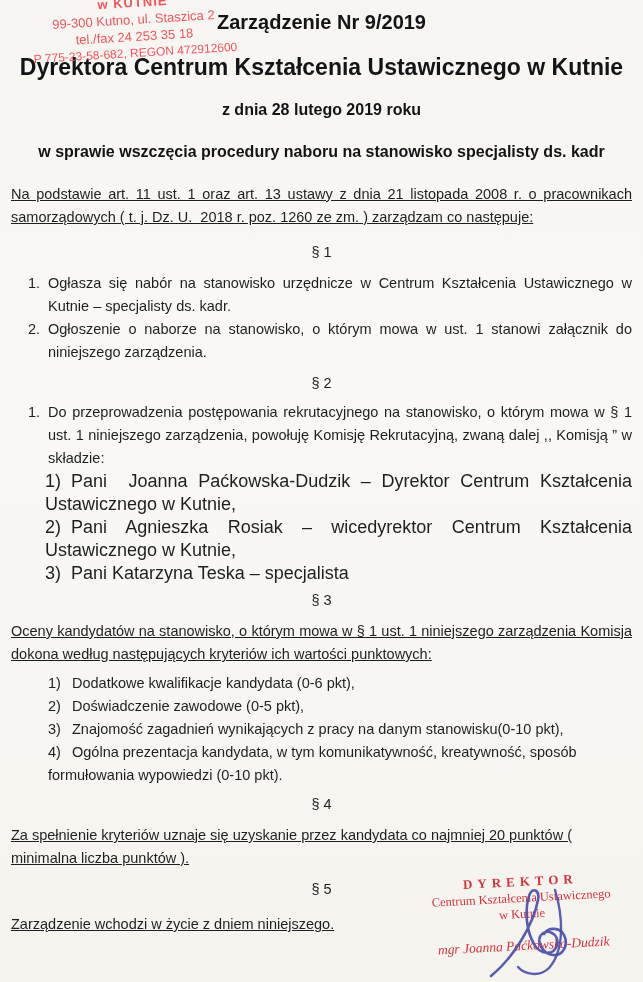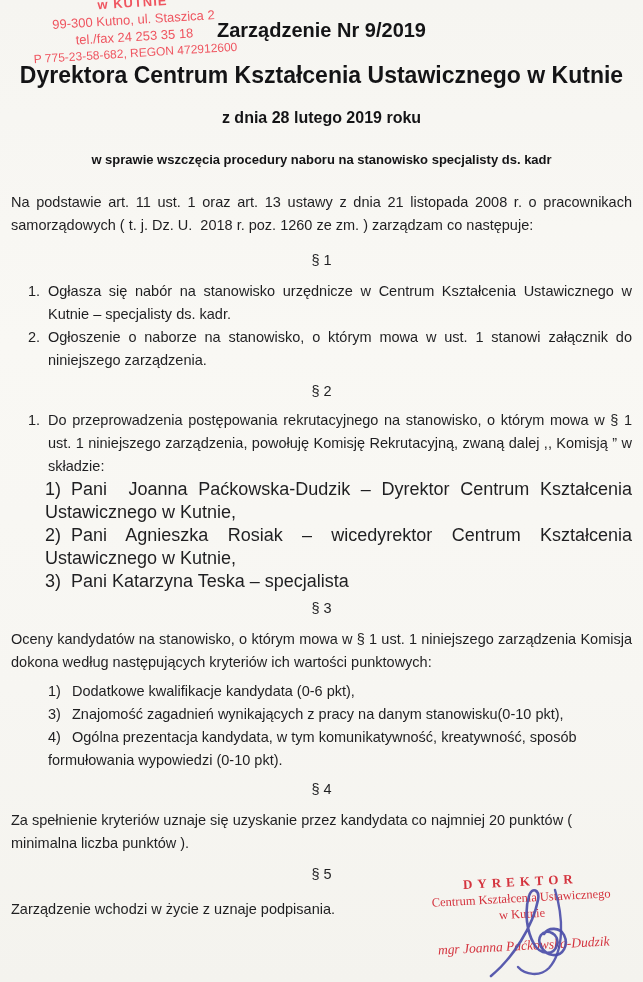--- a/index.html
+++ b/index.html
@@ -27,27 +27,27 @@
     line-height: 17px;
     font-size: 13px;
     z-index: 3;
     pointer-events: none;
   }
   .stamp-top .st1 { font-weight: bold; letter-spacing: 1px; }
   .stamp-top .st4 { font-size: 12px; }
 
   
   .header { text-align: center; position: relative; z-index: 2; }
-  .title   { margin: 0; padding-top: 18px; font-size: 20px; line-height: 24px; font-weight: bold; color:#141416; }
+  .title   { margin: 0; padding-top: 10px; font-size: 20px; line-height: 24px; font-weight: bold; color:#141416; }
   .issuer  { margin-top: 22px; font-size: 23px; line-height: 22px; font-weight: bold; color:#141416; }
   .dateline{ margin-top: 21px; font-size: 16px; line-height: 22px; font-weight: bold; color:#141416; }
-  .subject { margin-top: 21px; font-size: 13px; line-height: 20px; font-weight: bold; color:#141416;text-align:center; }
+  .subject { margin-top: 21px; font-size: 16px; line-height: 20px; font-weight: bold; color:#141416;text-align:center; }
 
   
-  .para { margin: 0; font-size: 14.5px; line-height: 23px; }
+  .para { margin: 0; font-size: 14.5px; line-height: 23px; text-decoration: underline; }
   .preamble { margin-top: 21px; text-align: justify; }
   .sec-head { text-align: center; font-size: 14.5px; line-height: 23px; font-weight: normal; }
   .sh1 { margin-top: 12px; }
   .sh2 { margin-top: 8px; }
   .sh3 { margin-top: 4px; }
   .sh4 { margin-top: 6px; }
   .sh5 { margin-top: 8px; }
 
   
   .num-list { margin-top: 8px; }
@@ -146,32 +146,35 @@
       </div>
     </div>
 
     <div class="sec-head sh3">§ 3</div>
     <p class="para s3-intro">Oceny kandydatów na stanowisko, o którym mowa w § 1 ust. 1 niniejszego zarządzenia Komisja dokona według następujących kryteriów ich wartości punktowych:</p>
     <div class="crit-list">
       <div class="crit">
         <span class="m">1)</span><span>Dodatkowe kwalifikacje kandydata (0-6 pkt),</span>
       </div>
       <div class="crit">
+        <span class="m">2)</span><span>Doświadczenie zawodowe (0-5 pkt),</span>
+      </div>
+      <div class="crit">
         <span class="m">3)</span><span>Znajomość zagadnień wynikających z pracy na danym stanowisku(0-10 pkt),</span>
       </div>
       <div class="crit">
         <span class="m">4)</span><span>Ogólna prezentacja kandydata, w tym komunikatywność, kreatywność, sposób formułowania wypowiedzi (0-10 pkt).</span>
       </div>
     </div>
 
     <div class="sec-head sh4">§ 4</div>
     <p class="para s4-para">Za spełnienie kryteriów uznaje się uzyskanie przez kandydata co najmniej 20 punktów ( minimalna liczba punktów ).</p>
 
     <div class="sec-head sh5">§ 5</div>
-    <p class="para s5-para">Zarządzenie wchodzi w życie z uznaje podpisania.</p>
+    <p class="para s5-para">Zarządzenie wchodzi w życie z dniem niniejszego.</p>
   </div>
 
   <div class="sign-area">
     <div class="stamp-bottom">
       <div class="sb1">DYREKTOR</div>
       <div class="sb2">Centrum Kształcenia Ustawicznego</div>
       <div class="sb3">w Kutnie</div>
       <div class="sbname">mgr Joanna Paćkowska-Dudzik</div>
     </div>
     <svg class="signature" viewBox="0 0 104 96" fill="none" xmlns="http://www.w3.org/2000/svg">

